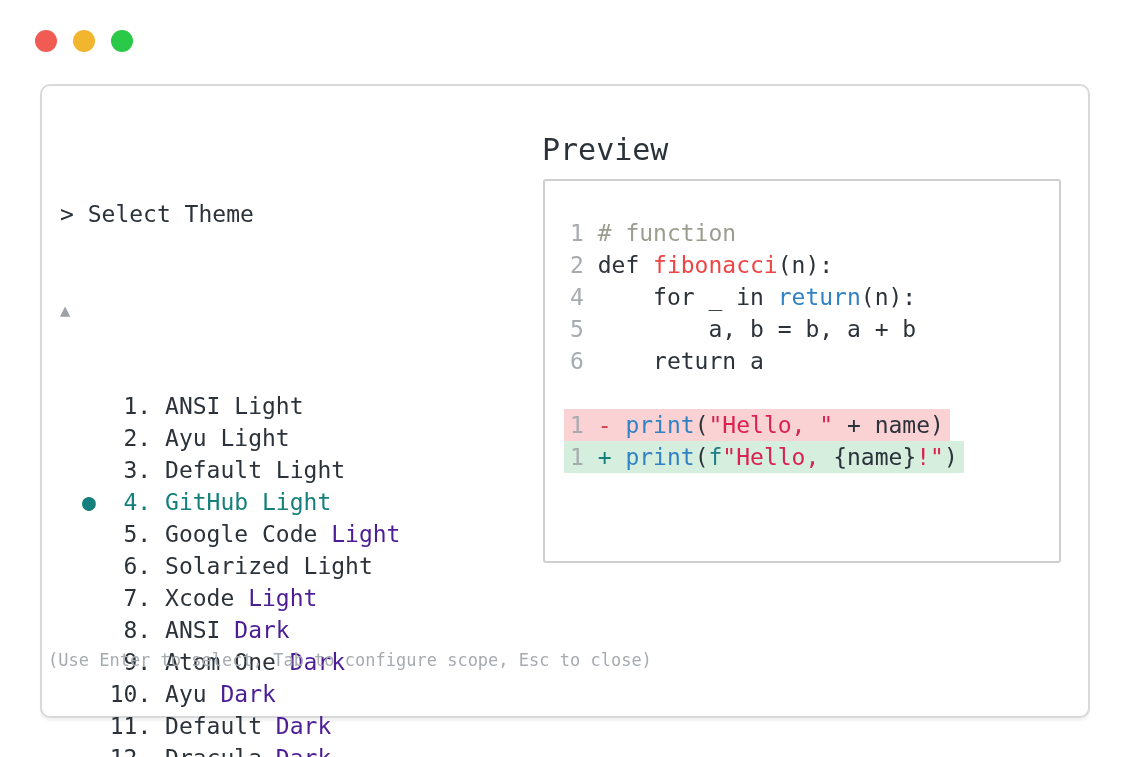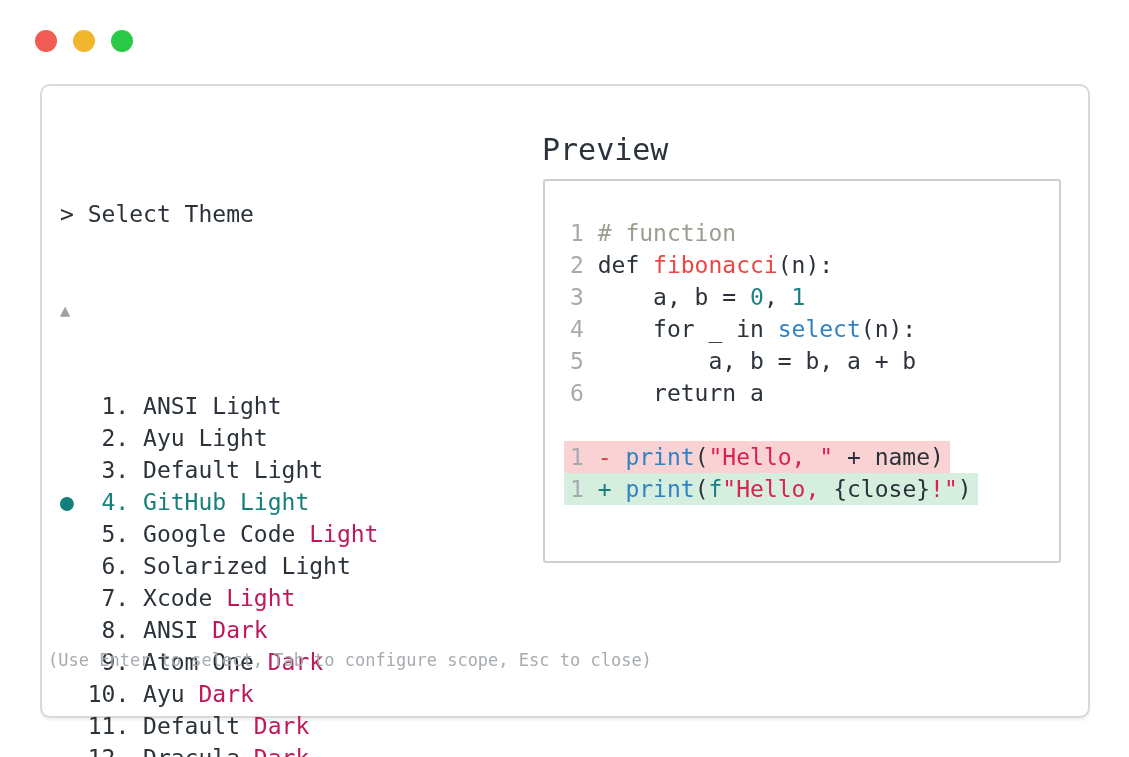--- a/index.html
+++ b/index.html
@@ -22,25 +22,25 @@
     border-radius: 10px;
     box-shadow: 0 3px 2px rgba(0,0,0,0.05);
   }
   .left-col {
     position: absolute; left: 18px; top: 48px;
     font-size: 23px; line-height: 32px; color: #2b323a;
     white-space: pre;
   }
   .dlg-title { color: #2b323a; }
   .scroll-up { color: #9ca1a7; font-size: 17px; line-height: 32px; display: block; }
-  .theme-row { line-height: 32px; cursor: pointer; }
+  .theme-row { line-height: 32px; cursor: pointer; margin-left: 22px; }
   .theme-row .marker { display: inline-block; width: 2ch; color: #15807b; }
   .theme-row .num { display: inline-block; width: 3ch; text-align: right; }
   .theme-row .tname { margin-left: 1ch; }
-  .theme-row .tvariant { margin-left: 1ch; color: #be185d; }
+  .theme-row .tvariant { margin-left: 1ch; color: #4c1d95; }
   .theme-row.selected .num, .theme-row.selected .tname { color: #15807b; }
   .hint {
     position: absolute; left: 6px; top: 558px;
     font-size: 17px; line-height: 32px; color: #a6abb0; white-space: pre;
   }
 
   
   .preview-label {
     position: absolute; left: 500px; top: 48px;
     font-size: 30px; line-height: 32px; color: #2b323a;
@@ -90,24 +90,23 @@
   </div>
 
   <div class="hint">(Use Enter to select, Tab to configure scope, Esc to close)</div>
 
   <div class="preview-label">Preview</div>
 
   <div class="preview-box">
     <div id="code-block">
         <div class="code-line"><span class="ln">1</span><span class="tok-comment"># function</span></div>
         <div class="code-line"><span class="ln">2</span><span class="tok-plain">def </span><span class="tok-function">fibonacci</span><span class="tok-plain">(n):</span></div>
-        <div class="code-line"><span class="ln">3</span><span class="tok-plain">    a, b = </span><span class="tok-number">0</span><span class="tok-plain">, </span><span class="tok-number">1</span></div>
-        <div class="code-line"><span class="ln">4</span><span class="tok-plain">    for _ in </span><span class="tok-builtin">select</span><span class="tok-plain">(n):</span></div>
+        <div class="code-line"><span class="ln">4</span><span class="tok-plain">    for _ in </span><span class="tok-builtin">return</span><span class="tok-plain">(n):</span></div>
         <div class="code-line"><span class="ln">5</span><span class="tok-plain">        a, b = b, a + b</span></div>
         <div class="code-line"><span class="ln">6</span><span class="tok-plain">    return a</span></div>
       </div>
     <div id="diff-block">
         <div class="code-line diff-gap"><span class="diff-strip removed"><span class="ln">1</span><span class="tok-diff-minus">- </span><span class="tok-builtin">print</span><span class="tok-plain">(</span><span class="tok-string">"Hello, "</span><span class="tok-plain"> + name)</span></span></div>
-        <div class="code-line"><span class="diff-strip added"><span class="ln">1</span><span class="tok-diff-plus">+ </span><span class="tok-builtin">print</span><span class="tok-plain">(</span><span class="tok-string-prefix">f</span><span class="tok-string">"Hello, </span><span class="tok-plain">{close}</span><span class="tok-string">!"</span><span class="tok-plain">)</span></span></div>
+        <div class="code-line"><span class="diff-strip added"><span class="ln">1</span><span class="tok-diff-plus">+ </span><span class="tok-builtin">print</span><span class="tok-plain">(</span><span class="tok-string-prefix">f</span><span class="tok-string">"Hello, </span><span class="tok-plain">{name}</span><span class="tok-string">!"</span><span class="tok-plain">)</span></span></div>
       </div>
   </div>
 
 </div>
 
 </body></html>

